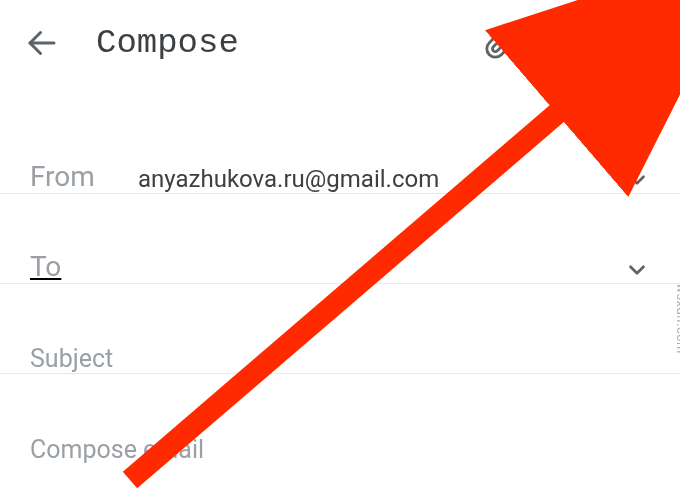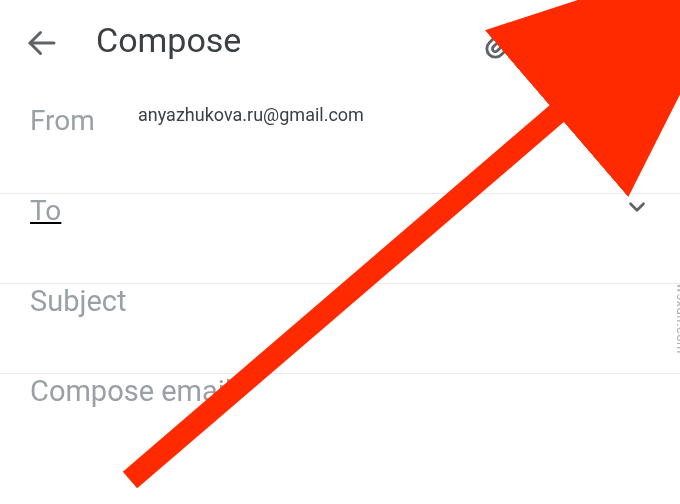--- a/index.html
+++ b/index.html
@@ -10,22 +10,24 @@
     body {
       width: 680px;
       height: 504px;
       font-family: Roboto, Arial, sans-serif;
       background: #ffffff;
       position: relative;
       overflow: hidden;
     }
     .header {
       display: flex;
+      align-items: center;
       padding: 20px 24px;
       height: 86px;
+      font-family: Liberation Mono, monospace;
     }
     .back-icon {
       color: #5f6368;
       display: flex;
       align-items: center;
       cursor: pointer;
     }
     .title {
       font-size: 34px;
       color: #3c4043;
@@ -40,21 +42,21 @@
       padding-right: 4px;
     }
     .icon-btn {
       color: #5f6368;
       cursor: pointer;
       display: flex;
       align-items: center;
     }
     .row {
       display: flex;
-      align-items: flex-start;
+      align-items: flex-end;
       padding: 0 30px;
       border-bottom: 1px solid #e8eaed;
     }
     .from-row {
       height: 90px;
       margin-top: 18px;
     }
     .to-row {
       height: 90px;
       text-decoration: underline;
@@ -65,25 +67,25 @@
     .body-row {
       height: 90px;
       border-bottom: none;
     }
     .field-label {
       font-size: 28px;
       color: #9aa0a6;
       width: 108px;
     }
     .field-value {
-      font-size: 18px;
+      font-size: 24px;
       color: #3c4043;
     }
     .field-placeholder {
-      font-size: 29px;
+      font-size: 25px;
       color: #9aa0a6;
     }
     .chevron {
       margin-left: auto;
       color: #5f6368;
       display: flex;
       align-items: center;
       cursor: pointer;
     }
     .arrow-overlay {

